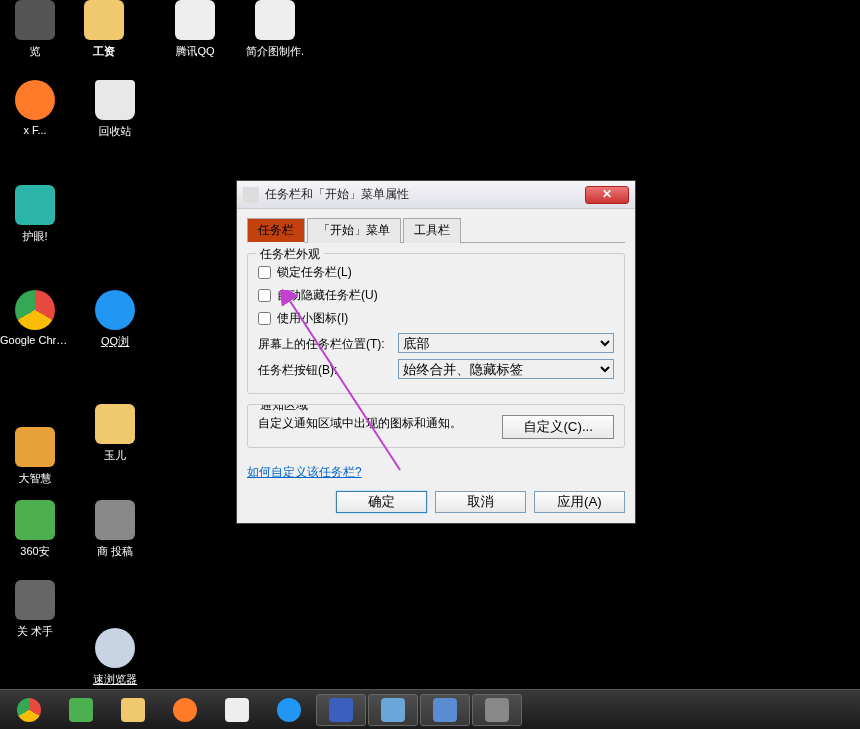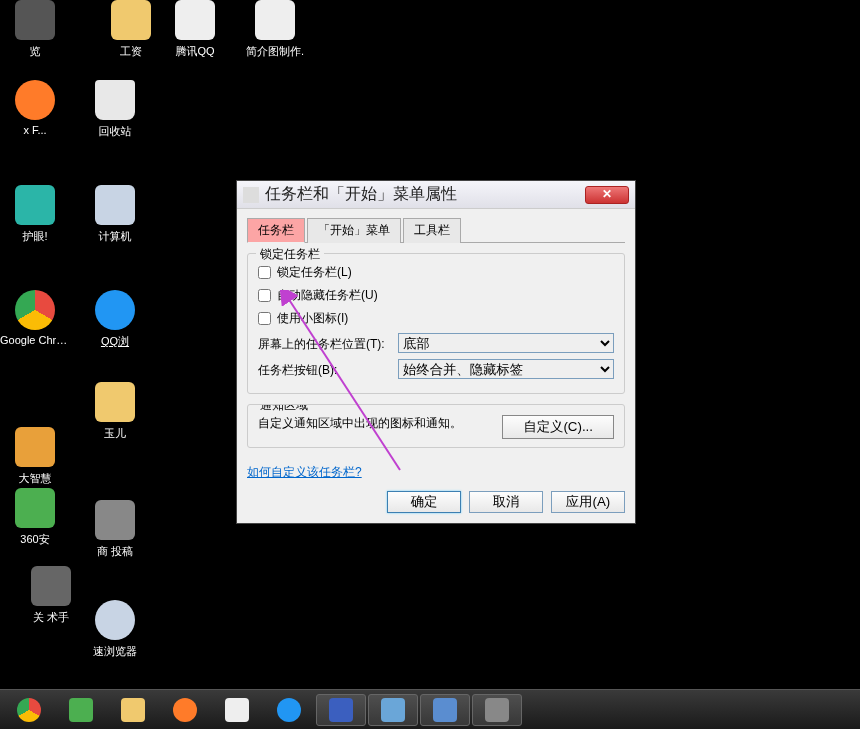--- a/index.html
+++ b/index.html
@@ -64,21 +64,21 @@
   border-bottom: 1px solid #ccc;
 }
 .titlebar .tb-icon {
   width: 16px;
   height: 16px;
   background: #ddd;
   margin-right: 6px;
 }
 .titlebar .tb-title {
   flex: 1;
-  font-size: 16px;
+  font-size: 12px;
   color: #222;
 }
 .titlebar .tb-close {
   width: 44px;
   height: 18px;
   background: linear-gradient(#e77, #c33);
   border: 1px solid #a22;
   border-radius: 3px;
   color: #fff;
   text-align: center;
@@ -102,21 +102,21 @@
   padding: 3px 10px;
   background: #e8e8e8;
   border: 1px solid #aaa;
   border-bottom: none;
   margin-right: 2px;
   cursor: pointer;
   position: relative;
   top: 1px;
 }
 .tab.active {
-  background: #fca5a5;
+  background: #c2410c;
   border-bottom: 1px solid #f0f0f0;
 }
 
 
 .groupbox {
   border: 1px solid #ccc;
   border-radius: 3px;
   padding: 10px 10px 8px;
   margin-bottom: 10px;
   position: relative;
@@ -171,21 +171,21 @@
   display: inline-block;
 }
 
 .dialog-buttons {
   display: flex;
   justify-content: flex-end;
   gap: 8px;
   margin-top: 10px;
 }
 .dialog-buttons button {
-  width: 74px;
+  width: 91px;
   height: 22px;
   border: 1px solid #7b9ebd;
   background: linear-gradient(#fdfdfd,#e8e8e8);
   cursor: pointer;
 }
 .dialog-buttons button.primary {
   border: 1px solid #3c7fb1;
   box-shadow: 0 0 2px #6cf;
 }
 
@@ -230,21 +230,21 @@
 </style>
 </head>
 <body>
 
 <div class="desktop">
 
   <div class="desktop-icon" style="left:0px; top:0px;">
     <div class="ico" style="background:#555"></div>
     <div class="lbl">览</div>
   </div>
-  <div class="desktop-icon" style="left:96px; top:0px;">
+  <div class="desktop-icon" style="left:69px; top:0px;font-weight:bold;">
     <div class="ico" style="background:#f0c96e"></div>
     <div class="lbl">工资</div>
   </div>
   <div class="desktop-icon" style="left:160px; top:0px;">
     <div class="ico" style="background:#eee"></div>
     <div class="lbl">腾讯QQ</div>
   </div>
   <div class="desktop-icon" style="left:240px; top:0px;">
     <div class="ico" style="background:#eee"></div>
     <div class="lbl">简介图制作.</div>
@@ -256,77 +256,73 @@
   </div>
   <div class="desktop-icon" style="left:80px; top:80px;">
     <div class="ico" style="background:#e8e8e8;border-radius:4px 4px 8px 8px"></div>
     <div class="lbl">回收站</div>
   </div>
 
   <div class="desktop-icon" style="left:0px; top:185px;">
     <div class="ico" style="background:#2bb5a8"></div>
     <div class="lbl">护眼!</div>
   </div>
-  <div class="desktop-icon" style="left:80px; top:185px;">
-    <div class="ico" style="background:#c8d4e4"></div>
-    <div class="lbl">计算机</div>
-  </div>
 
   <div class="desktop-icon" style="left:0px; top:290px;">
     <div class="ico" style="background:conic-gradient(#e84a3f 0 120deg,#fbbc05 120deg 240deg,#34a853 240deg 360deg);border-radius:50%"></div>
     <div class="lbl">Google Chrome</div>
   </div>
   <div class="desktop-icon" style="left:80px; top:290px;text-decoration:underline;">
     <div class="ico" style="background:#2196f3;border-radius:50%"></div>
     <div class="lbl">QQ浏</div>
   </div>
 
   <div class="desktop-icon" style="left:0px; top:395px;margin-top:32px;">
     <div class="ico" style="background:#e8a03a"></div>
     <div class="lbl">大智慧</div>
   </div>
-  <div class="desktop-icon" style="left:80px; top:382px;">
+  <div class="desktop-icon" style="left:80px; top:404px;">
     <div class="ico" style="background:#f0c96e"></div>
     <div class="lbl">玉儿</div>
   </div>
 
-  <div class="desktop-icon" style="left:0px; top:488px;">
+  <div class="desktop-icon" style="left:0px; top:500px;">
     <div class="ico" style="background:#4caf50"></div>
     <div class="lbl">360安</div>
   </div>
   <div class="desktop-icon" style="left:80px; top:500px;">
     <div class="ico" style="background:#888"></div>
     <div class="lbl">商   投稿</div>
   </div>
 
-  <div class="desktop-icon" style="left:0px; top:566px;margin-left:16px;">
+  <div class="desktop-icon" style="left:0px; top:580px;">
     <div class="ico" style="background:#666"></div>
     <div class="lbl">关   术手</div>
   </div>
-  <div class="desktop-icon" style="left:80px; top:600px;">
+  <div class="desktop-icon" style="left:80px; top:628px;text-decoration:underline;">
     <div class="ico" style="background:#c8d4e4;border-radius:50%"></div>
     <div class="lbl">速浏览器</div>
   </div>
 </div>
 
 <div class="dialog">
   <div class="titlebar">
     <div class="tb-icon"></div>
     <div class="tb-title">任务栏和「开始」菜单属性</div>
     <div class="tb-close">✕</div>
   </div>
   <div class="dialog-body">
     <div class="tabs">
       <div class="tab active">任务栏</div>
       <div class="tab">「开始」菜单</div>
       <div class="tab">工具栏</div>
     </div>
 
     <div class="groupbox">
-      <div class="legend">锁定任务栏</div>
+      <div class="legend">任务栏外观</div>
       <div class="checkbox-row">
         <input type="checkbox" style="">
         <span>锁定任务栏(L)</span>
       </div>
       <div class="checkbox-row">
         <input type="checkbox" style="">
         <span>自动隐藏任务栏(U)</span>
       </div>
       <div class="checkbox-row">
         <input type="checkbox" style="">

